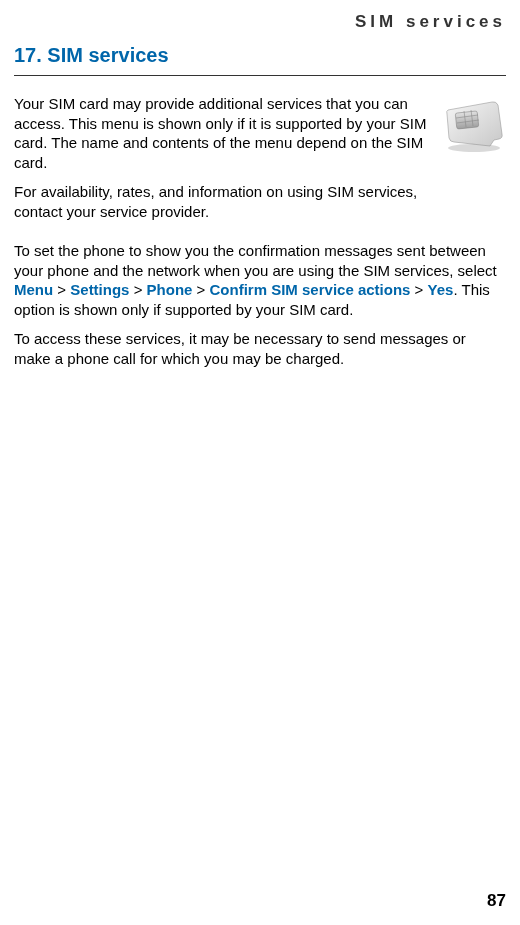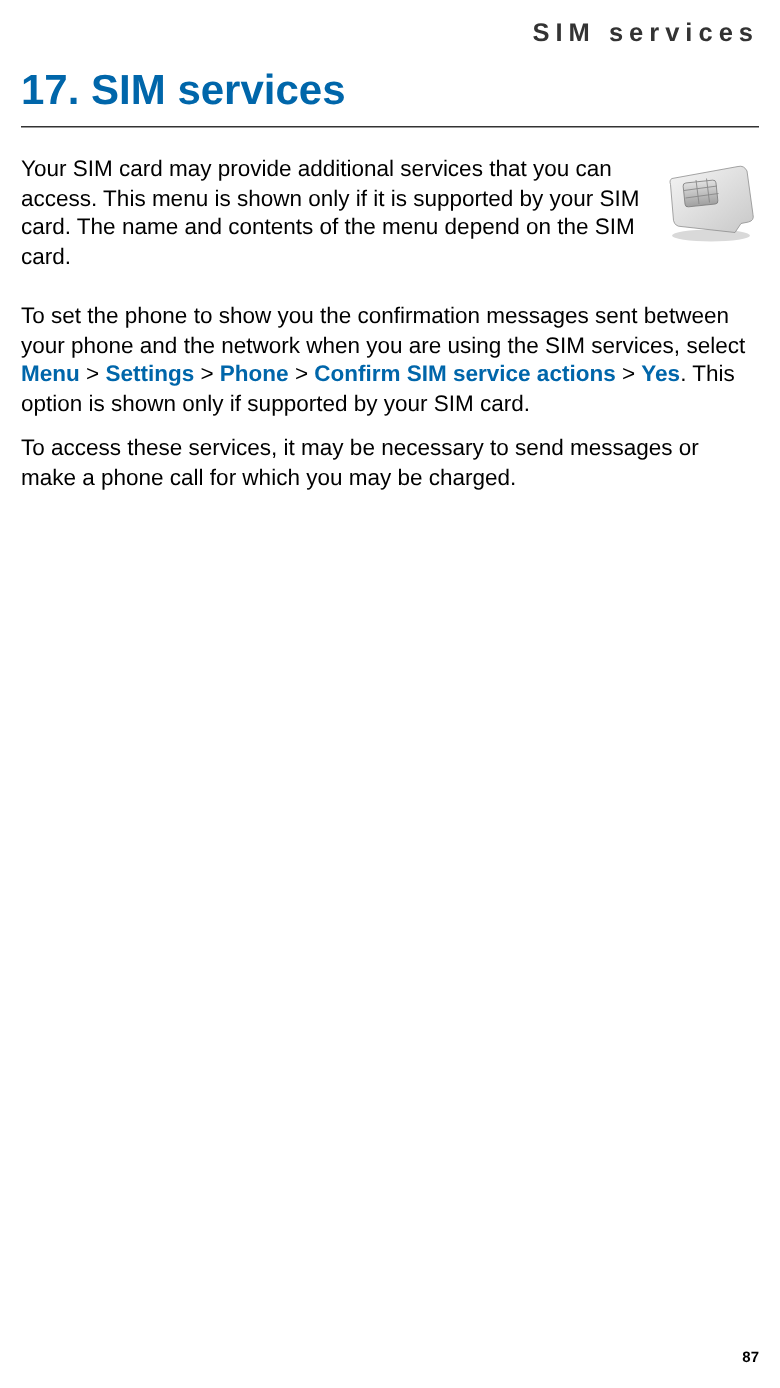--- a/index.html
+++ b/index.html
@@ -18,21 +18,21 @@
     .header {
       text-align: right;
       font-size: 17px;
       letter-spacing: 4px;
       color: #333;
       font-weight: bold;
       margin-bottom: 12px;
     }
     .title {
       color: #0066aa;
-      font-size: 28px;
+      font-size: 20px;
       font-weight: bold;
       margin-bottom: 8px;
     }
     .divider {
       border: none;
       border-top: 1px solid #333;
       margin-bottom: 18px;
     }
     .content-with-icon {
       display: flex;
@@ -56,36 +56,37 @@
     }
     .link {
       color: #0066aa;
       font-weight: bold;
       margin-top: 44px;
     }
     .page-number {
       position: absolute;
       bottom: 14px;
       right: 14px;
-      font-size: 10px;
+      font-size: 17px;
       font-weight: bold;
       color: #000;
     }
   </style>
 </head>
 <body>
 
 <div class="header">SIM services</div>
 
 <h1 class="title">17. SIM services</h1>
 <hr class="divider">
 
 <div class="content-with-icon">
   <div class="intro-text">
     <p>Your SIM card may provide additional services that you can access. This menu is shown only if it is supported by your SIM card. The name and contents of the menu depend on the SIM card.</p>
+    <p>For availability, rates, and information on using SIM services, contact your service provider.</p>
   </div>
   <div class="sim-icon">
     <svg width="64" height="56" viewBox="0 0 64 56">
       <defs>
         <linearGradient id="cardGrad" x1="0%" y1="0%" x2="100%" y2="100%">
           <stop offset="0%" style="stop-color:#f5f5f5"></stop>
           <stop offset="100%" style="stop-color:#c8c8c8"></stop>
         </linearGradient>
         <linearGradient id="chipGrad" x1="0%" y1="0%" x2="0%" y2="100%">
           <stop offset="0%" style="stop-color:#e0e0e0"></stop>

